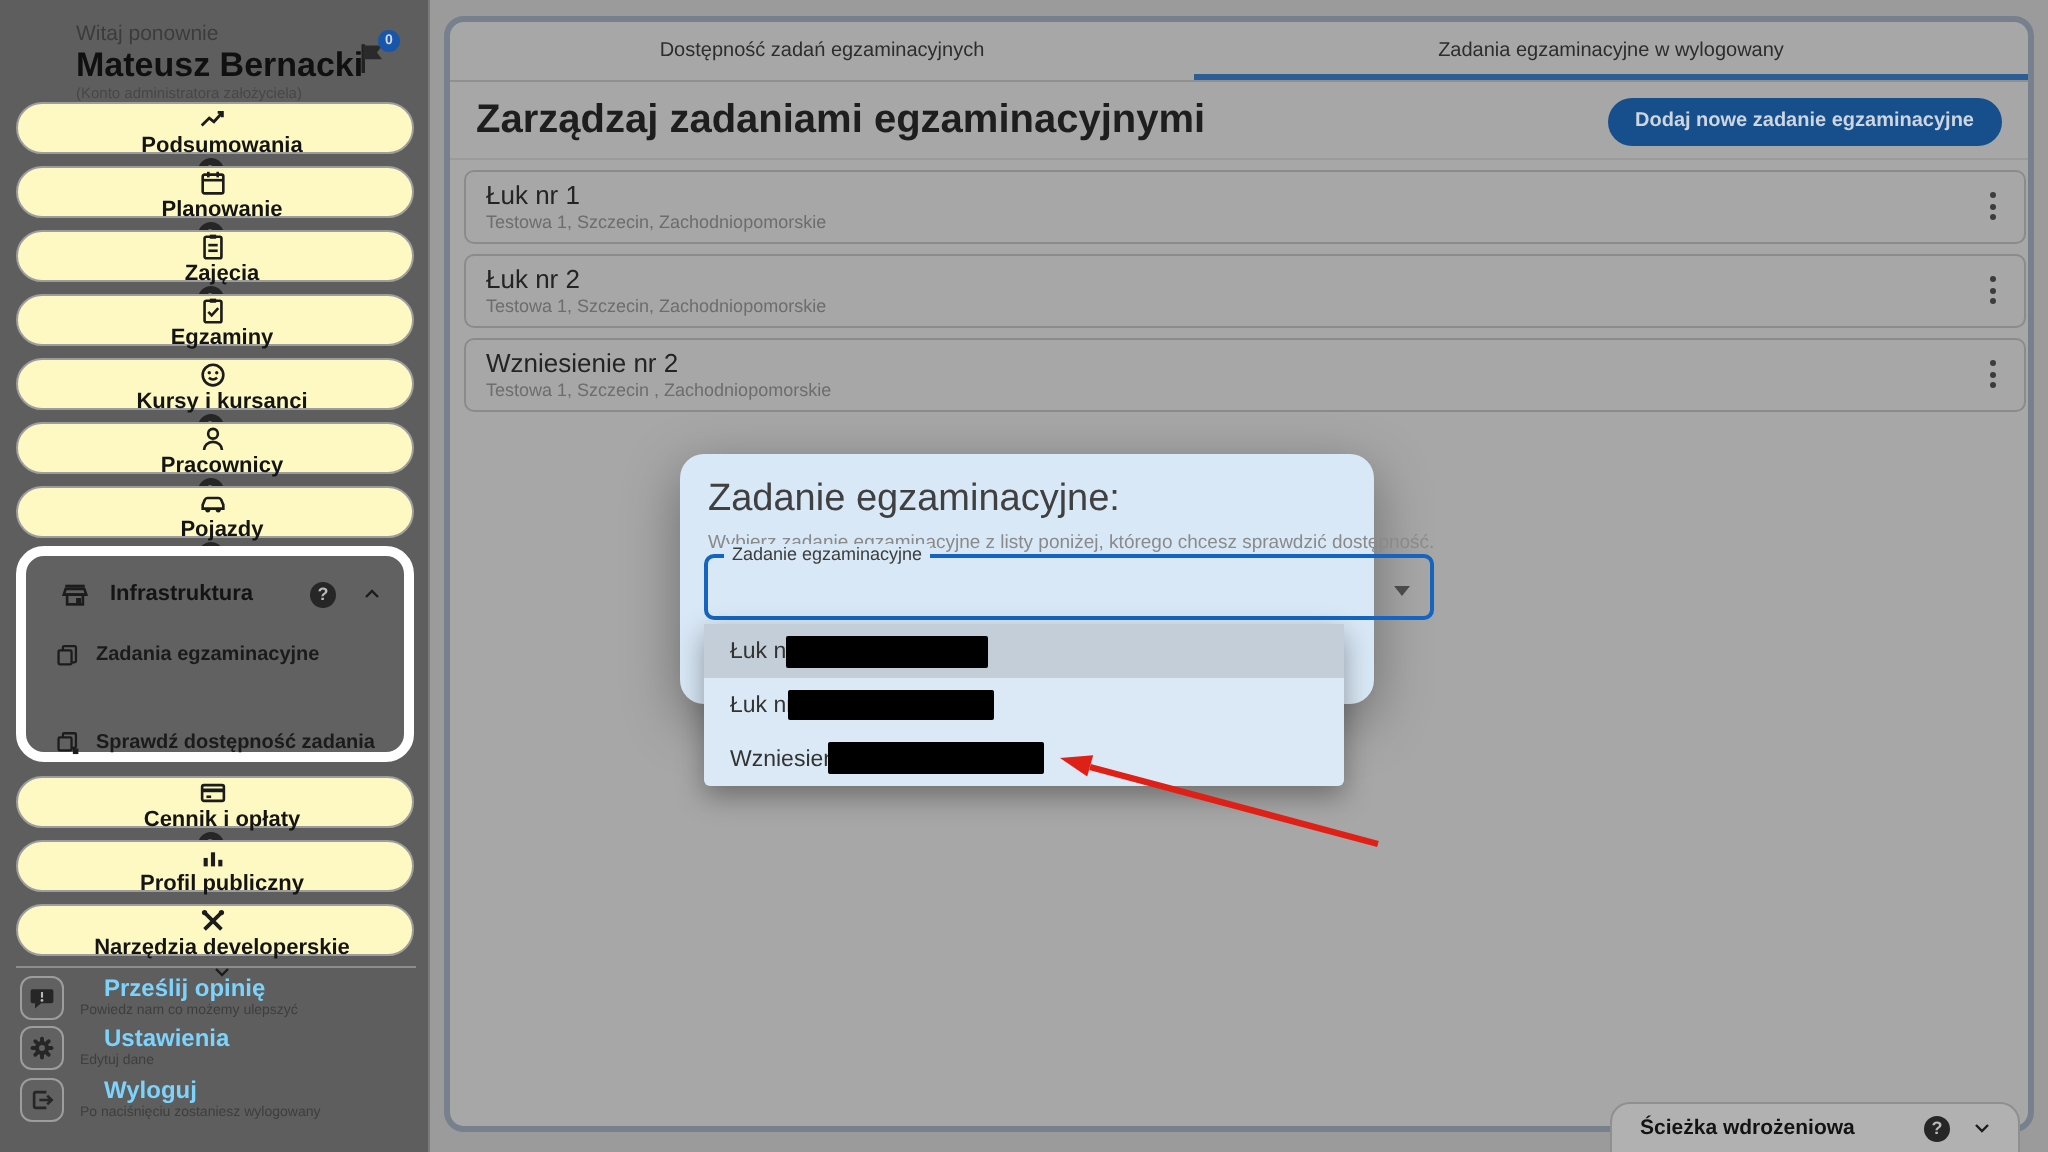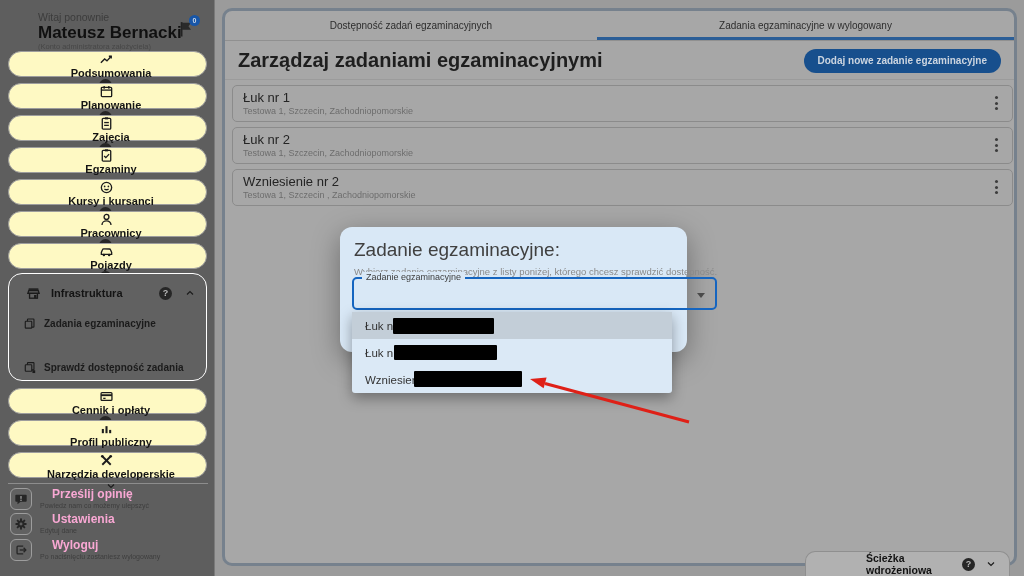--- a/index.html
+++ b/index.html
@@ -13,30 +13,30 @@
   .sb-role { position:absolute; left:38px; top:42px; font-size:7.5px; color:#474747; }
   .sb-flag { position:absolute; left:176px; top:19px; width:20px; height:20px; }
   .flag-badge { position:absolute; right:-4px; top:-4px; width:11px; height:11px; border-radius:50%; background:#1756a8; color:#cfd9e6; font-size:7px; font-weight:bold; display:flex; align-items:center; justify-content:center; }
 
   .nav-item { position:absolute; left:8px; width:199px; height:26px; border:1px solid #9d9d9d; border-radius:14px; background:#fef9c3; display:flex; align-items:center; padding:0 10px 0 17px;flex-direction:column; }
   .nicon { width:15px; height:15px; display:inline-flex; margin-right:10px; flex:0 0 auto; }
   .nlabel { font-size:11px; font-weight:bold; color:#141414; flex:1 1 auto; white-space:nowrap; }
   .help { width:13px; height:13px; border-radius:50%; background:#262626; color:#b8b8b8; font-size:9px; font-weight:bold; display:flex; align-items:center; justify-content:center; margin-right:12px; flex:0 0 auto; }
   .chev { width:12px; height:12px; display:inline-flex; flex:0 0 auto; }
 
-  .nav-group { position:absolute; left:8px; top:273px; width:199px; height:108px; border:1px solid #ffffff; border-radius:14px; background:#616161; }
+  .nav-group { position:absolute; left:8px; top:273px; width:199px; height:108px; border:5px solid #ffffff; border-radius:14px; background:#616161; }
   .ng-head { position:absolute; left:0; top:6px; width:100%; height:26px; display:flex; align-items:center; padding:0 10px 0 17px; }
   .sub-item { position:absolute; left:14px; width:180px; height:18px; display:flex; align-items:center; }
   .sicon { width:13px; height:13px; display:inline-flex; margin-right:8px; flex:0 0 auto; }
   .slabel { font-size:10px; font-weight:bold; color:#1b1b1b; white-space:nowrap; }
 
   .sb-divider { position:absolute; left:8px; top:483px; width:200px; height:1px; background:#8d8d8d; }
   .foot-row { position:absolute; left:10px; width:196px; height:24px; display:flex; align-items:flex-start; }
   .fbox { width:22px; height:22px; border:1px solid #9d9d9d; border-radius:6px; background:#616161; display:flex; align-items:center; justify-content:center; margin-right:8px; flex:0 0 auto; }
-  .ftitle { font-size:12px; font-weight:bold; color:#f9a8d4; line-height:12px;padding-left:12px; }
+  .ftitle { font-size:12px; font-weight:bold; color:#7dd3fc; line-height:12px;padding-left:12px; }
   .fsub { font-size:7px; color:#3e3e3e; margin-top:2px; white-space:nowrap; }
 
   
   .panel { position:absolute; left:222px; top:8px; width:795px; height:558px; background:#a7a7a7; border:3px solid #76818d; border-radius:10px; overflow:hidden; }
   .tabbar { position:absolute; left:0; top:0; width:100%; height:30px; border-bottom:1px solid #909090; display:flex; }
   .tab { height:100%; display:flex; align-items:center; justify-content:center; font-size:10px; color:#2d2d2d; position:relative; }
   .tab1 { width:372px; }
   .tab2 { flex:1; }
   .tab-underline { position:absolute; left:0; bottom:0; width:100%; height:3px; background:#2b5e97; }
 
@@ -46,21 +46,21 @@
 
   .task-list { position:absolute; left:7px; top:74px; width:781px; }
   .task-card { position:relative; width:100%; height:37px; border:1px solid #8b8b8b; border-radius:5px; background:#a7a7a7; margin-bottom:5px; padding:4px 0 0 10px; }
   .task-name { font-size:13px; color:#242424; }
   .task-loc { font-size:9px; color:#6d6d6d; margin-top:1px; }
   .dots { position:absolute; right:14px; top:10px; width:4px; display:flex; flex-direction:column; align-items:center; gap:2.5px; }
   .dots i { width:3px; height:3px; border-radius:50%; background:#3c3c3c; }
 
   
   .onboard { position:absolute; left:805px; top:551px; width:205px; height:25px; background:#b1b1b1; border:1px solid #8f8f8f; border-bottom:none; border-radius:10px 10px 0 0; display:flex; align-items:center; padding:0 12px 0 14px; z-index:5; }
-  .ob-label { font-size:10.5px; font-weight:bold; color:#131313; flex:1;margin-left:46px; }
+  .ob-label { font-size:10.5px; font-weight:bold; color:#131313; flex:1; }
 
   
   .modal { position:absolute; left:340px; top:227px; width:347px; height:125px; background:#d9e8f6; border-radius:12px; box-shadow:0 8px 28px rgba(0,0,0,.35); z-index:10; }
   .m-title { position:absolute; left:14px; top:12px; font-size:19px; font-weight:normal; color:#404040; }
   .m-sub { position:absolute; left:14px; top:39px; font-size:9.5px; color:#8a8a8a; white-space:nowrap; }
   .m-select { position:absolute; left:12px; top:50px; width:365px; height:33px; border:2px solid #1565c0; border-radius:5px; }
   .m-select-label { position:absolute; left:8px; top:-7px; background:#d9e8f6; padding:0 4px; font-size:9px; color:#3d3d3d; }
   .caret { position:absolute; right:10px; top:14px; width:0; height:0; border-left:4.5px solid transparent; border-right:4.5px solid transparent; border-top:5px solid #4a4a4a; }
 
   .dropdown { position:absolute; left:352px; top:312px; width:320px; height:81px; background:#dbe9f6; box-shadow:0 5px 14px rgba(0,0,0,.35); z-index:11; border-radius:0 0 3px 3px; }

